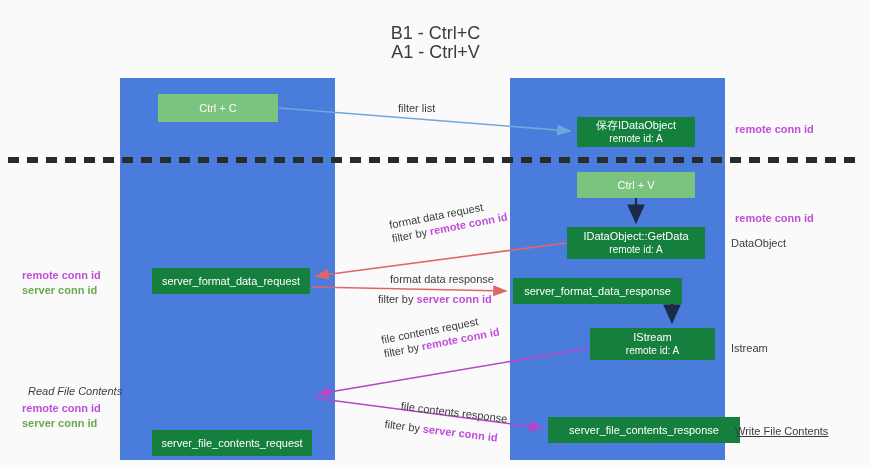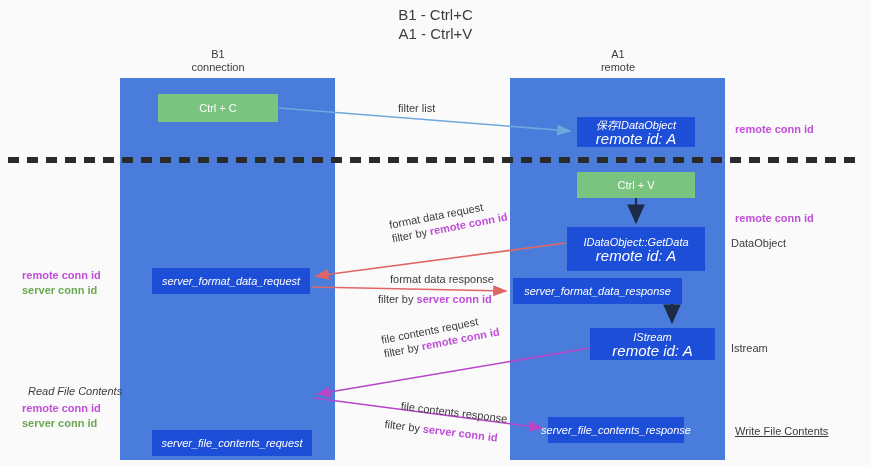--- a/index.html
+++ b/index.html
@@ -5,22 +5,22 @@
   html,body{margin:0;padding:0;background:#fafafa;}
   body{
     width:871px;height:467px;position:relative;overflow:hidden;
     font-family:"Liberation Sans","DejaVu Sans",sans-serif;
     color:#333;
   }
   .canvas{position:absolute;inset:0;}
 
   
   .title{
-    position:absolute;left:0;right:0;top:5px;text-align:center;
-    font-size:15px;line-height:19px;color:#3c3c3c;
+    position:absolute;left:0;right:0;top:24px;text-align:center;
+    font-size:18px;line-height:19px;color:#3c3c3c;
   }
   .title div{white-space:pre;}
 
   .col-head{
     position:absolute;text-align:center;font-size:11px;line-height:13px;
     color:#3c3c3c;
   }
 
   
   .lane{position:absolute;background:#4a7ddb;}
@@ -33,33 +33,33 @@
     background:repeating-linear-gradient(to right,#2b2b2b 0 11px,transparent 11px 19px);
   }
 
   
   .node{
     position:absolute;box-sizing:border-box;
     display:flex;flex-direction:column;align-items:center;justify-content:center;
     color:#ffffff;font-size:11px;line-height:13px;text-align:center;
     padding:2px 0;
   }
-  .node .l2{font-size:15px;}
+  .node .l2{font-size:10px;}
   .green{background:#7bc47f;}
-  .orange{background:#1d4ed8;font-style:italic;}
+  .orange{background:#15803d;}
 
   #n-ctrlc{left:158px;top:94px;width:120px;height:28px;}
   #n-idataobject{left:577px;top:117px;width:118px;height:30px;}
   #n-ctrlv{left:577px;top:172px;width:118px;height:26px;}
-  #n-getdata{left:567px;top:227px;width:138px;height:44px;}
+  #n-getdata{left:567px;top:227px;width:138px;height:32px;}
   #n-sfdreq{left:152px;top:268px;width:158px;height:26px;}
   #n-sfdres{left:513px;top:278px;width:169px;height:26px;}
   #n-istream{left:590px;top:328px;width:125px;height:32px;}
   #n-sfcreq{left:152px;top:383px;width:160px;height:26px;margin-top:47px;}
-  #n-sfcres{left:548px;top:417px;width:136px;height:26px;}
+  #n-sfcres{left:548px;top:417px;width:192px;height:26px;}
 
   
   .side{position:absolute;font-size:11px;line-height:15px;}
   .side.bold{font-weight:bold;}
   .c-remote{color:#c04ed8;}
   .c-server{color:#6aa84f;}
   .c-plain{color:#3c3c3c;text-align:center;}
 
   #lbl-left-a{left:22px;top:268px;}
   #lbl-left-read{left:28px;top:384px;font-style:italic;}
@@ -85,28 +85,20 @@
 </head>
 <body>
 
 <div class="canvas">
 
   <div class="title">
     <div>B1 - Ctrl+C</div>
     <div>A1 - Ctrl+V</div>
   </div>
 
-  <div class="col-head" style="left:155px;top:48px;width:126px;">
-    <div>B1</div>
-    <div>connection</div>
-  </div>
-  <div class="col-head" style="left:555px;top:48px;width:126px;">
-    <div>A1</div>
-    <div>remote</div>
-  </div>
 
   <div class="lane" id="lane-b1"></div>
   <div class="lane" id="lane-a1"></div>
 
   <svg class="arrows" viewBox="0 0 871 467">
     <defs>
       <marker id="ah-blue" markerWidth="9" markerHeight="7" refX="8" refY="3.5" orient="auto">
         <polygon points="0,0 9,3.5 0,7" fill="#6fa8dc"></polygon>
       </marker>
       <marker id="ah-red" markerWidth="9" markerHeight="7" refX="8" refY="3.5" orient="auto">

